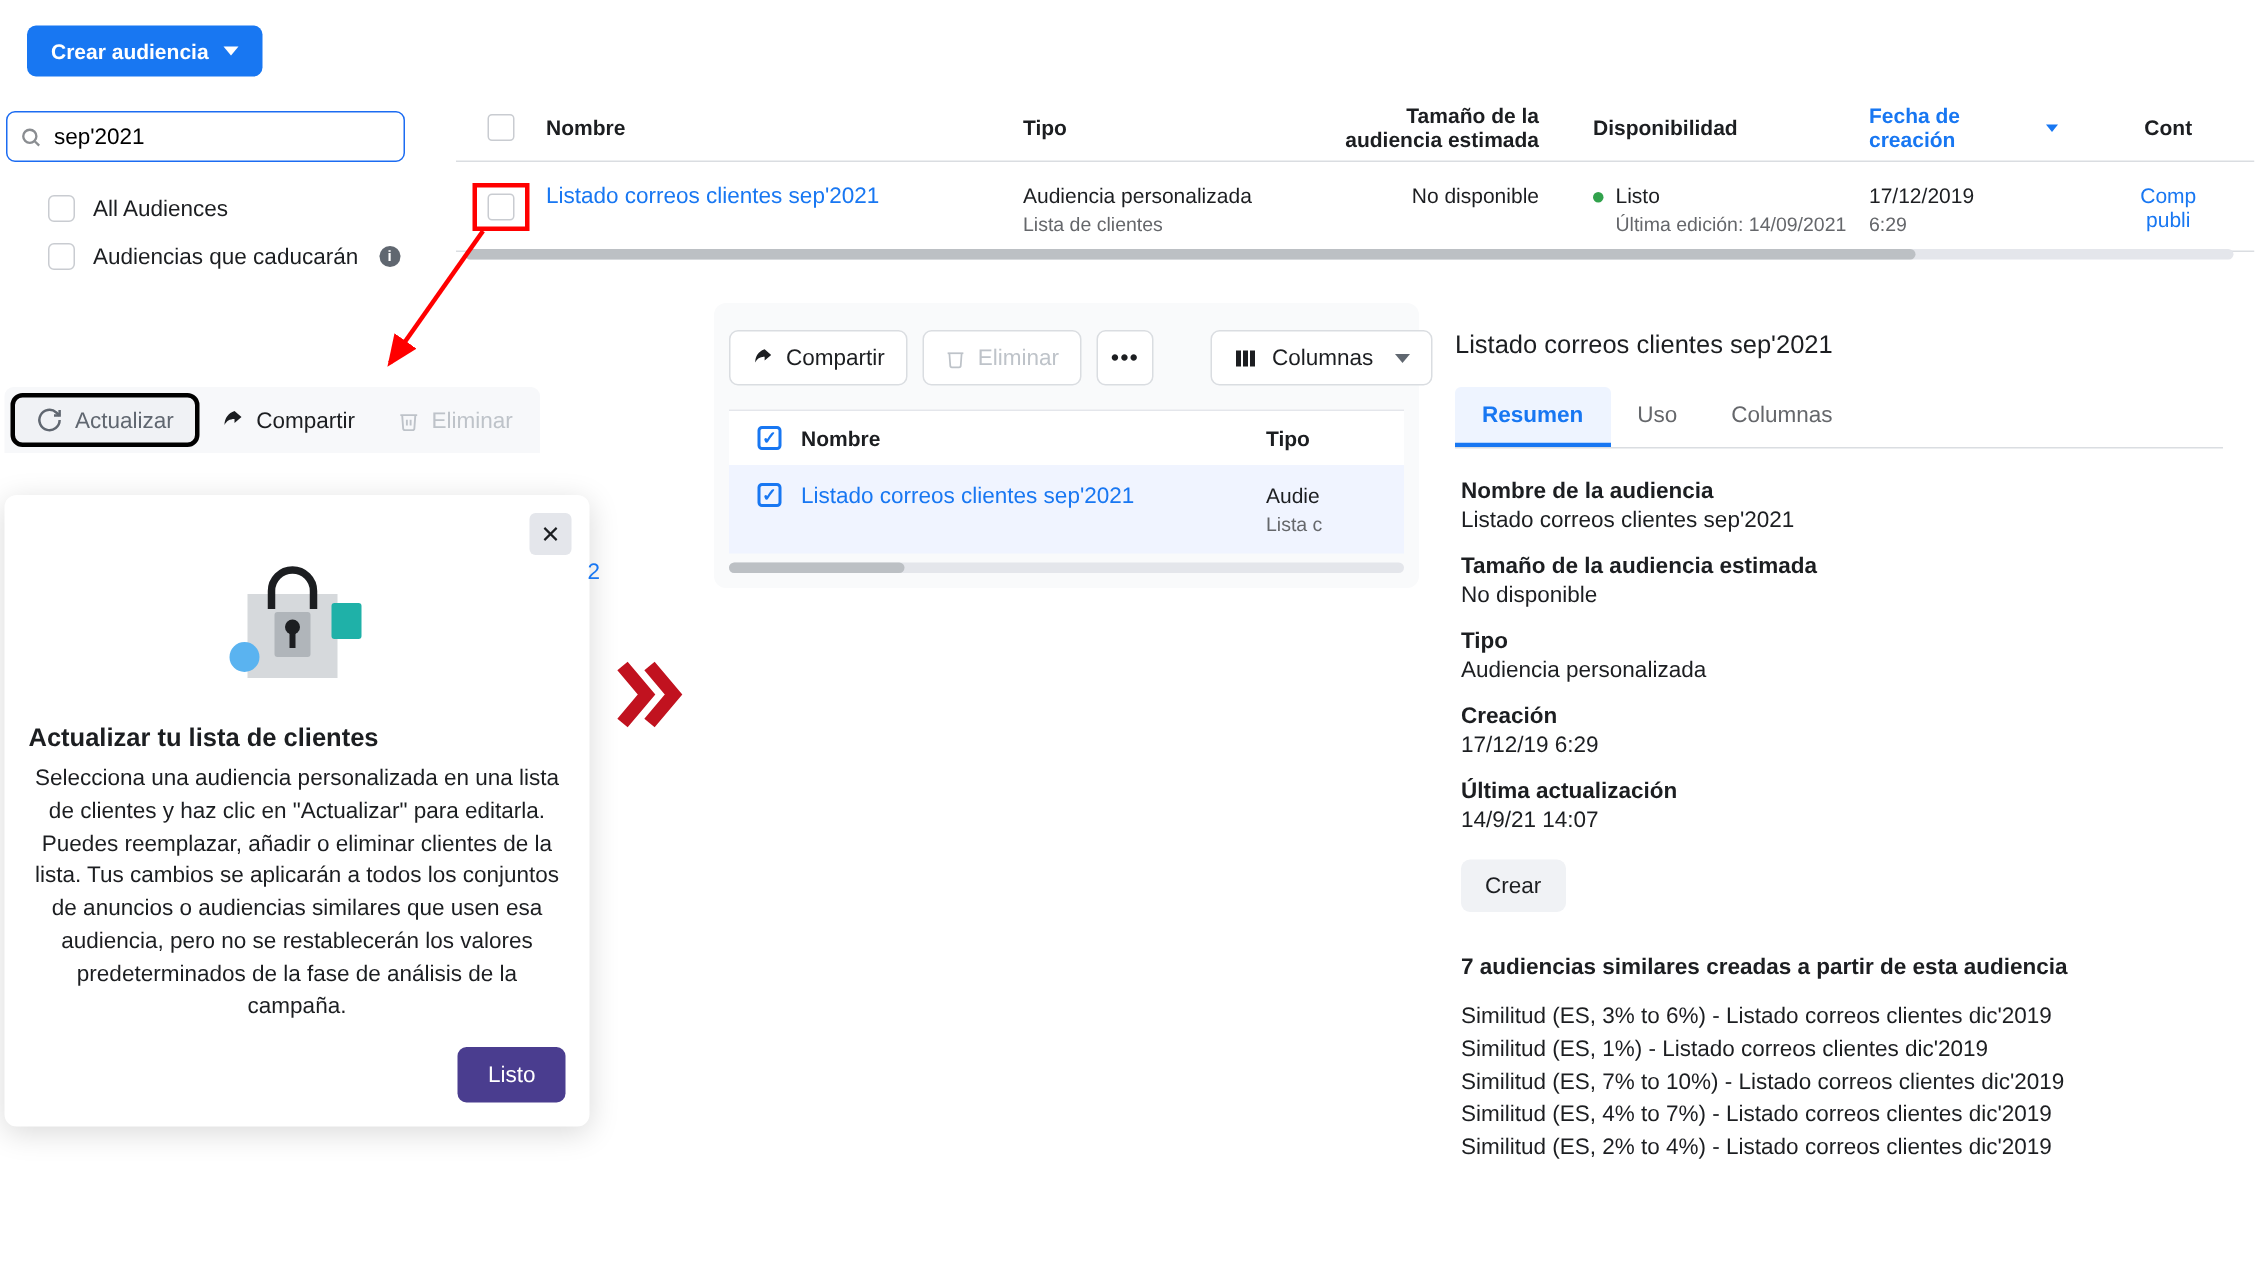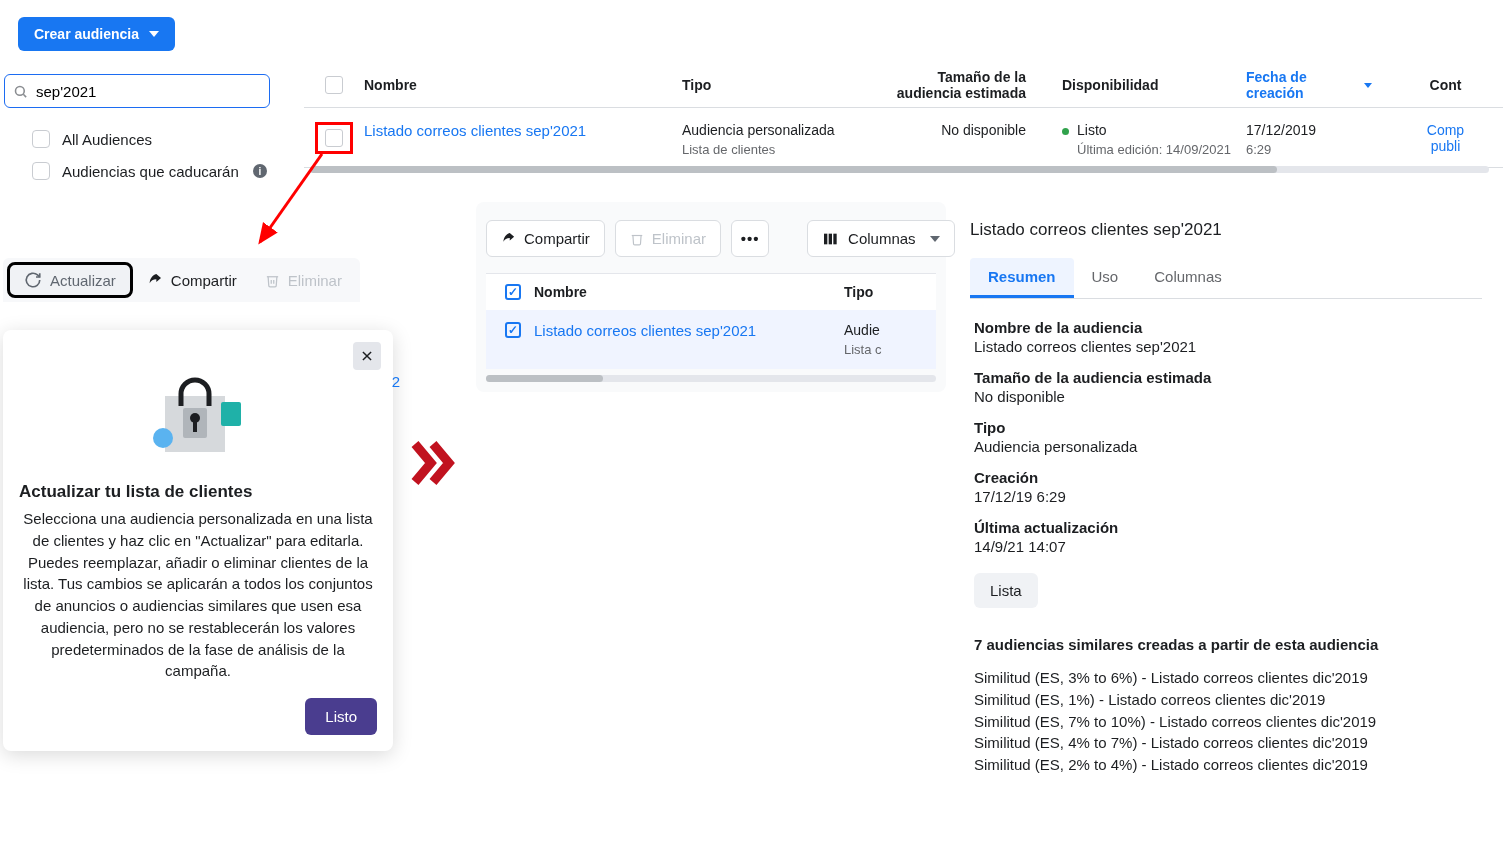--- a/index.html
+++ b/index.html
@@ -301,21 +301,21 @@
     
     <div class="detail-label">Tipo</div>
     <div class="detail-value">Audiencia personalizada</div>
     
     <div class="detail-label">Creación</div>
     <div class="detail-value">17/12/19 6:29</div>
     
     <div class="detail-label">Última actualización</div>
     <div class="detail-value">14/9/21 14:07</div>
     
-    <button class="edit-btn">Lista</button>
+    <button class="edit-btn">Crear</button>
     
     <div class="similar-title">7 audiencias similares creadas a partir de esta audiencia</div>
     <div class="similar-item">Similitud (ES, 3% to 6%) - Listado correos clientes dic'2019</div>
     <div class="similar-item">Similitud (ES, 1%) - Listado correos clientes dic'2019</div>
     <div class="similar-item">Similitud (ES, 7% to 10%) - Listado correos clientes dic'2019</div>
     <div class="similar-item">Similitud (ES, 4% to 7%) - Listado correos clientes dic'2019</div>
     <div class="similar-item">Similitud (ES, 2% to 4%) - Listado correos clientes dic'2019</div>
   </div>
 </div>
 

